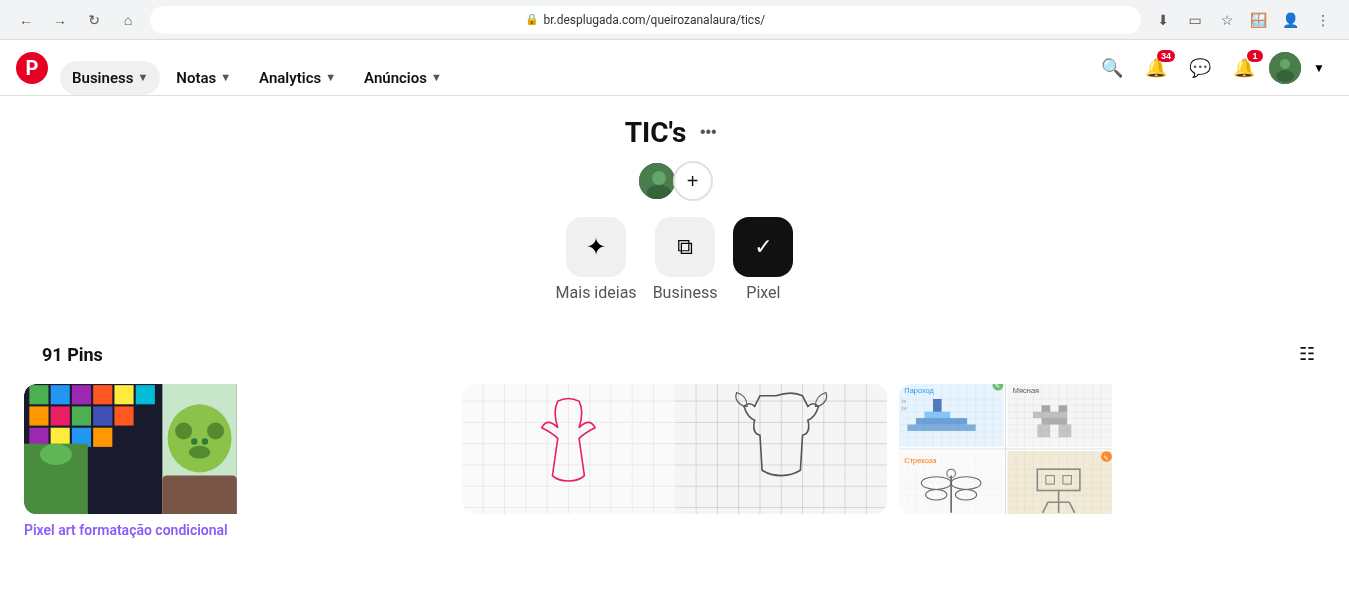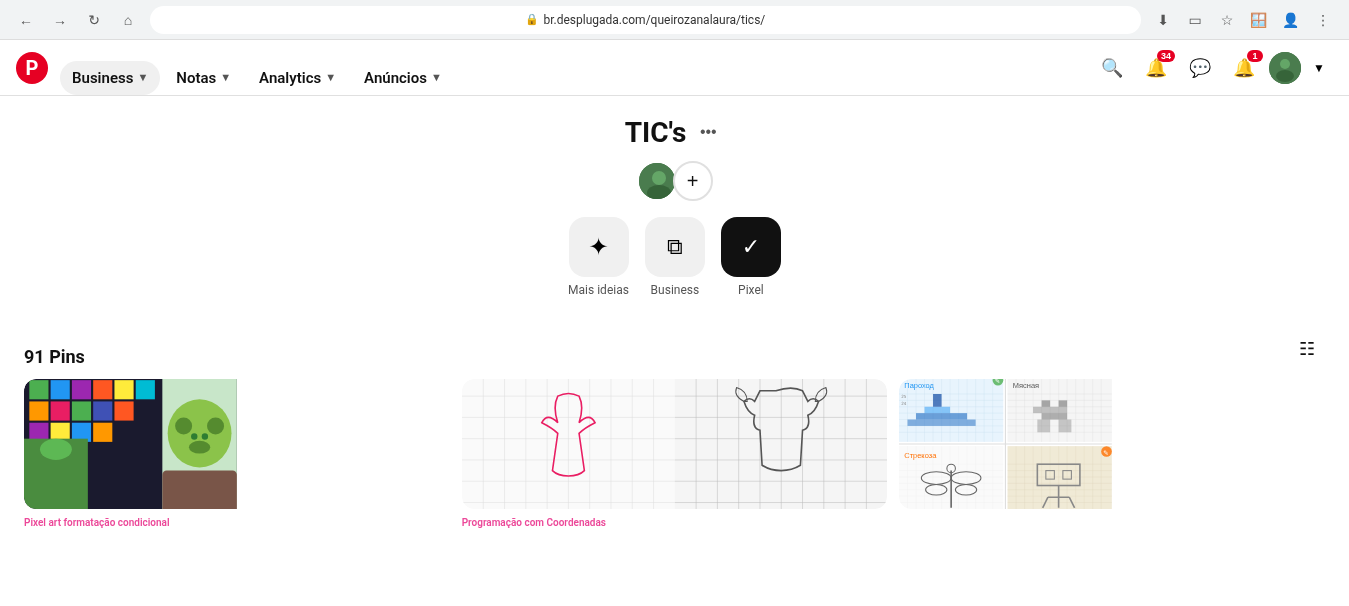--- a/index.html
+++ b/index.html
@@ -143,47 +143,48 @@
     }
     .action-btn-group {
       display: flex; flex-direction: column; align-items: center; gap: 6px;
     }
     .action-btn-icon {
       width: 60px; height: 60px; border-radius: 16px;
       background: #f0f0f0; border: none; cursor: pointer;
       display: flex; align-items: center; justify-content: center; font-size: 22px;
     }
     .action-btn-label {
-      font-size: 12px; color: #555; text-align: center;
+      font-size: 16px; color: #555; text-align: center;
     }
 
     
     .pins-row {
-      display: flex; align-items: flex-end; justify-content: space-between;
+      display: flex; align-items: center; justify-content: space-between;
       padding: 0 24px 12px;
+      margin-left: 18px;
     }
     .pins-count {
       font-size: 18px; font-weight: 700; color: #111;
     }
     .filter-btn {
       width: 36px; height: 36px; border-radius: 50%; border: none;
       background: transparent; cursor: pointer;
       display: flex; align-items: center; justify-content: center; font-size: 18px; color: #111;
     }
 
     
     .pins-grid {
       display: grid;
       grid-template-columns: repeat(3, 1fr);
       gap: 12px;
       padding: 0 24px 24px;
     }
     .pin-group { display: flex; flex-direction: column; gap: 4px; }
     .pin-title {
-      font-size: 10px; font-weight: 600; color: #ec4899; padding: 4px 0;
+      font-size: 14px; font-weight: 600; color: #8b5cf6; padding: 4px 0;
     }
 
     
     .pin-visual {
       border-radius: 12px; overflow: hidden; cursor: pointer;
       height: 130px; position: relative;
     }
   </style>
 </head>
 <body>
@@ -396,21 +397,20 @@
             <line x1="200" y1="100" x2="400" y2="100"></line>
             <line x1="200" y1="120" x2="400" y2="120"></line>
           </g>
 
           <path d="M295,15 Q310,10 320,15 L325,25 Q330,20 335,25 Q332,35 325,38 Q328,50 320,52 L318,85 Q310,90 300,90 Q290,90 282,85 L280,52 Q272,50 275,38 Q268,35 265,25 Q270,20 275,25 L280,15 Z" fill="none" stroke="#555" stroke-width="1.5"></path>
 
           <path d="M265,25 Q255,20 258,12 Q268,15 268,25Z" fill="none" stroke="#555" stroke-width="1"></path>
           <path d="M335,25 Q345,20 342,12 Q332,15 332,25Z" fill="none" stroke="#555" stroke-width="1"></path>
         </svg>
       </div>
-      <span class="pin-title">Programação com Coordenadas</span>
     </div>
 
     <div class="pin-group">
       <div class="pin-visual">
         <svg width="100%" height="130" viewBox="0 0 400 130" preserveAspectRatio="xMidYMid slice" style="border-radius:12px; display:block;">
 
           <rect x="0" y="0" width="98" height="63" fill="#e8f4fd"></rect>
           <text x="5" y="12" font-size="7" fill="#2196F3" font-family="sans-serif">Пароход</text>
           <g stroke="#c5dff0" stroke-width="0.3">
             <line x1="0" y1="18" x2="98" y2="18"></line>

